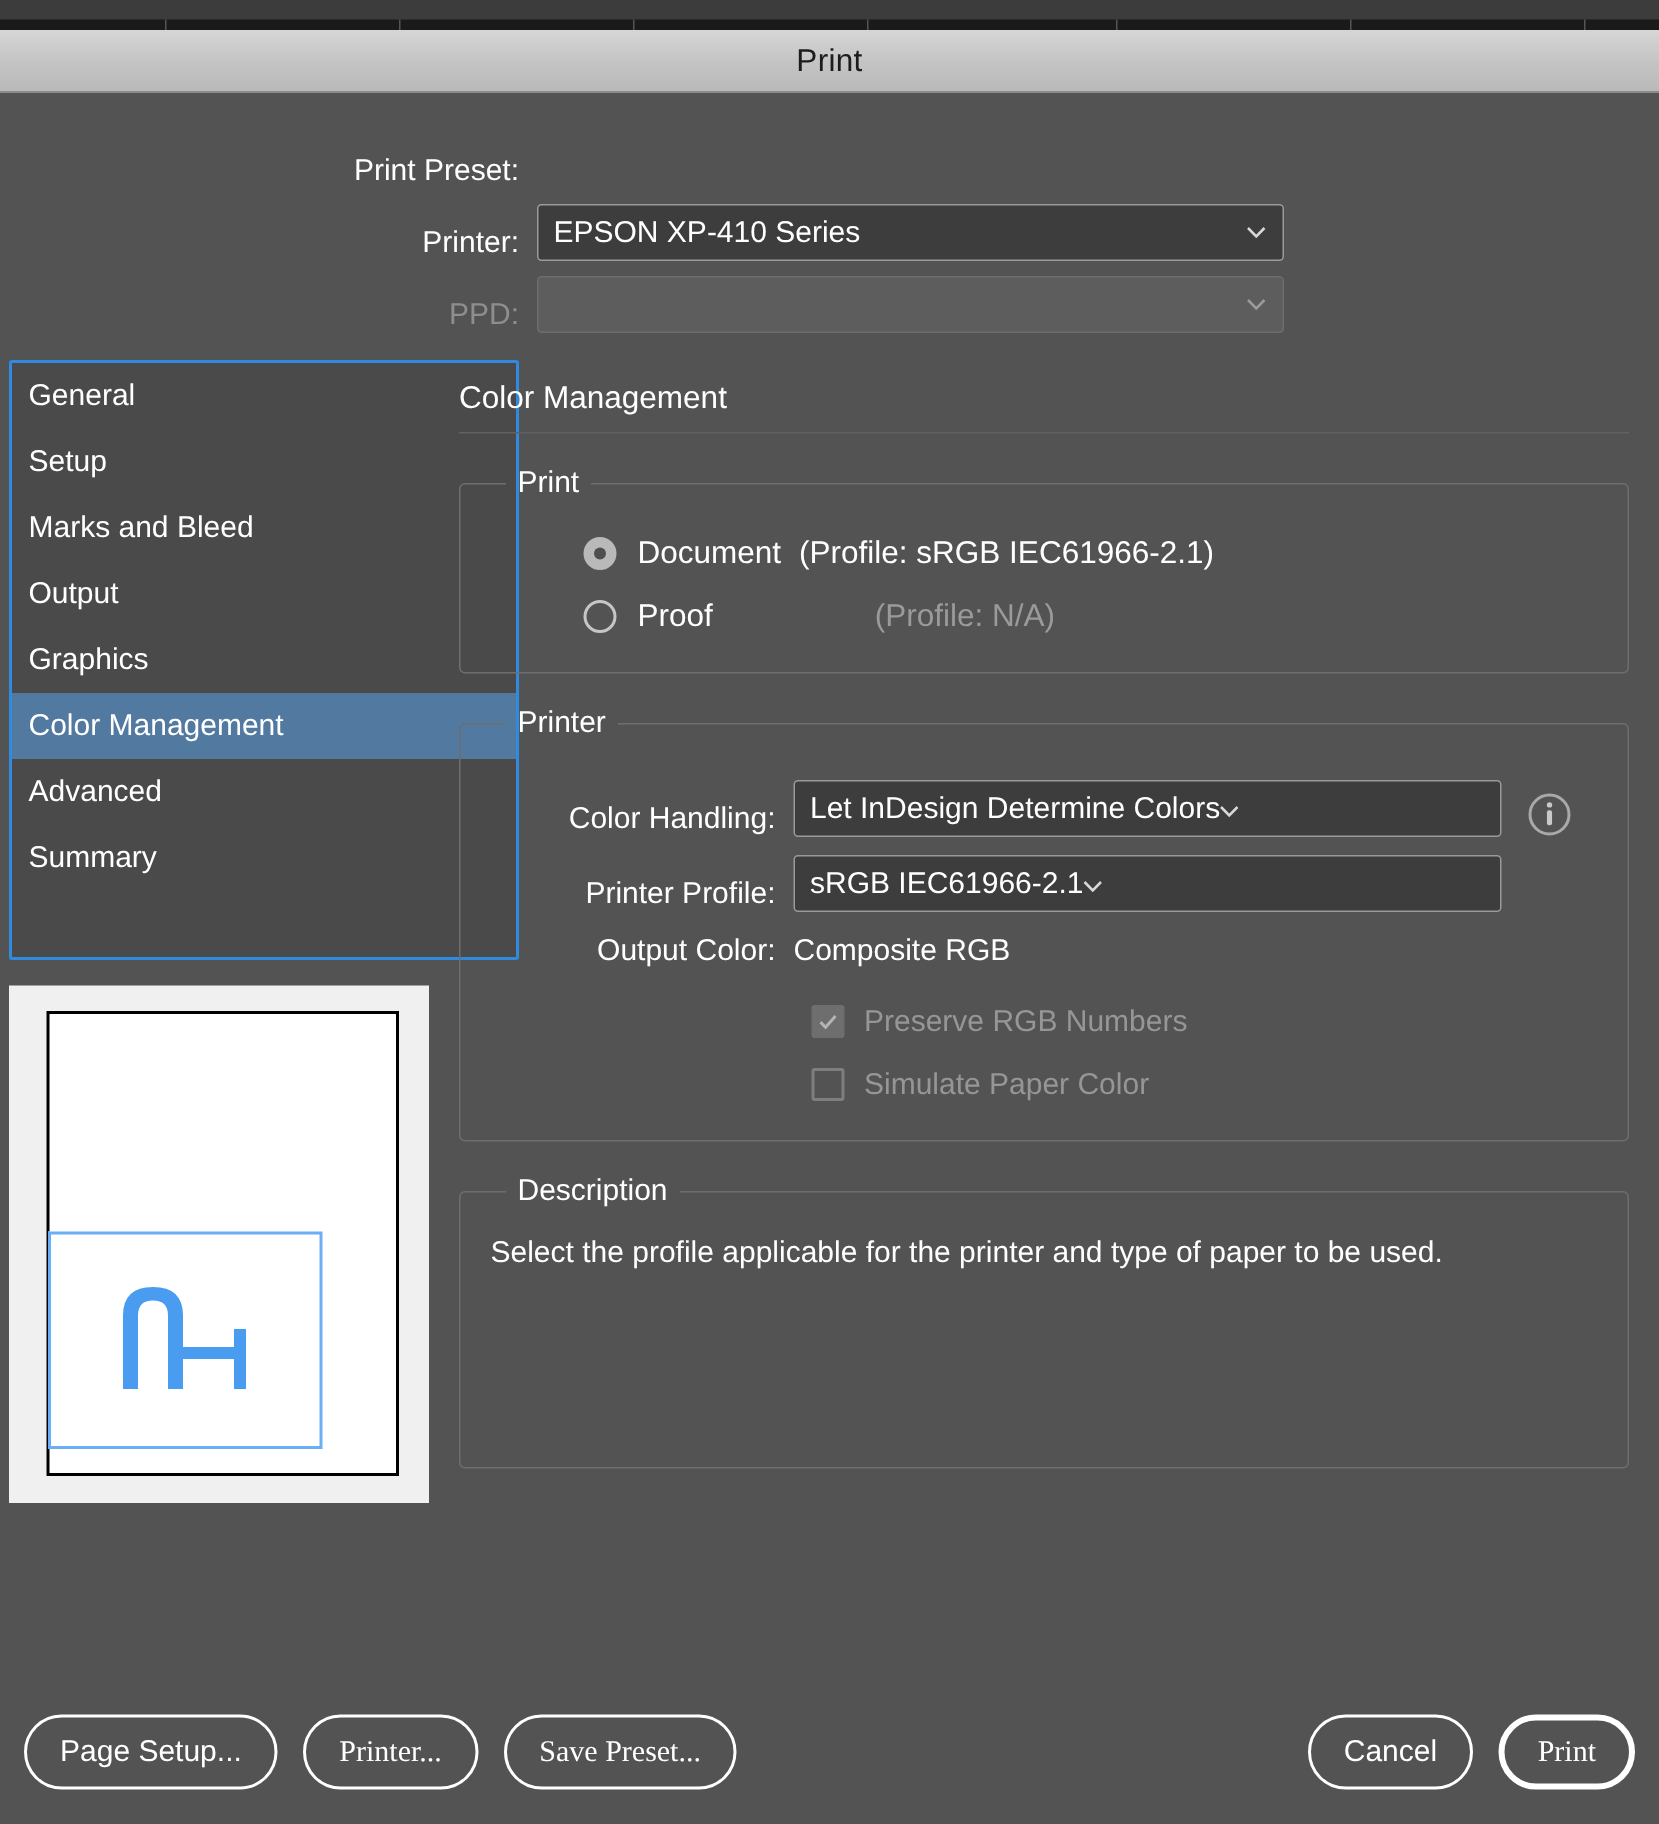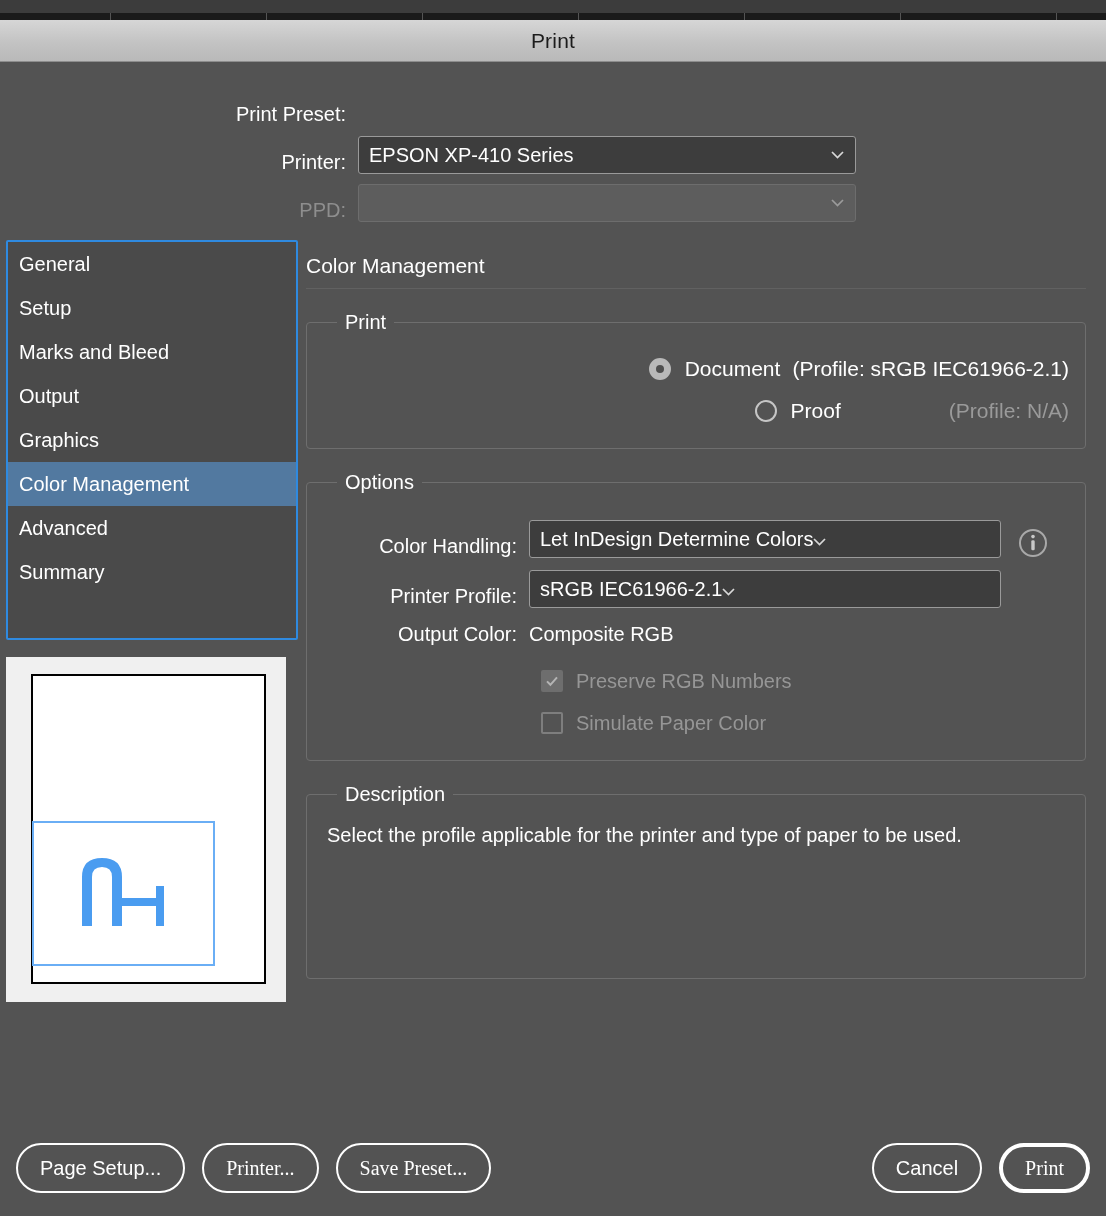--- a/index.html
+++ b/index.html
@@ -118,21 +118,21 @@
     min-height: 0;
   }
 
   .left-col {
     width: 292px;
     flex: none;
     padding-left: 6px;
   }
 
   .navlist {
-    width: 292px;
+    width: 340px;
     height: 400px;
     background: #4a4a4a;
     border: 2px solid #2f8ae0;
     border-radius: 2px;
     overflow: hidden;
   }
   .navitem {
     height: 44px;
     display: flex;
     align-items: center;
@@ -202,21 +202,20 @@
     padding: 0 8px;
     margin-left: 14px;
   }
 
   
   .radio-row {
     display: flex;
     align-items: center;
     height: 42px;
     padding-left: 66px;
-    justify-content: flex-end;
   }
   .radio {
     width: 22px; height: 22px;
     border-radius: 50%;
     border: 2px solid #c6c6c6;
     margin-right: 14px;
     flex: none;
     position: relative;
     background: transparent;
     cursor: default;
@@ -471,21 +470,21 @@
         <div class="radio-row">
           <span class="radio"></span>
           <span class="radio-label">Proof</span>
           <span class="proof-gap"></span>
           <span class="radio-profile muted">(Profile: N/A)</span>
         </div>
 
       </fieldset>
 
       <fieldset class="group">
-        <legend>Options</legend>
+        <legend>Printer</legend>
 
         <div class="opt-row">
           <span class="opt-lbl">Color Handling:</span>
           <div class="opt-combo">
             <span>Let InDesign Determine Colors</span>
             <span class="chev">
               <svg viewBox="0 0 13 8" width="13" height="8">
                   <path d="M1 1 L6.5 6.6 L12 1" fill="none" stroke="#d8d8d8" stroke-width="1.7"></path>
                 </svg>
             </span>

